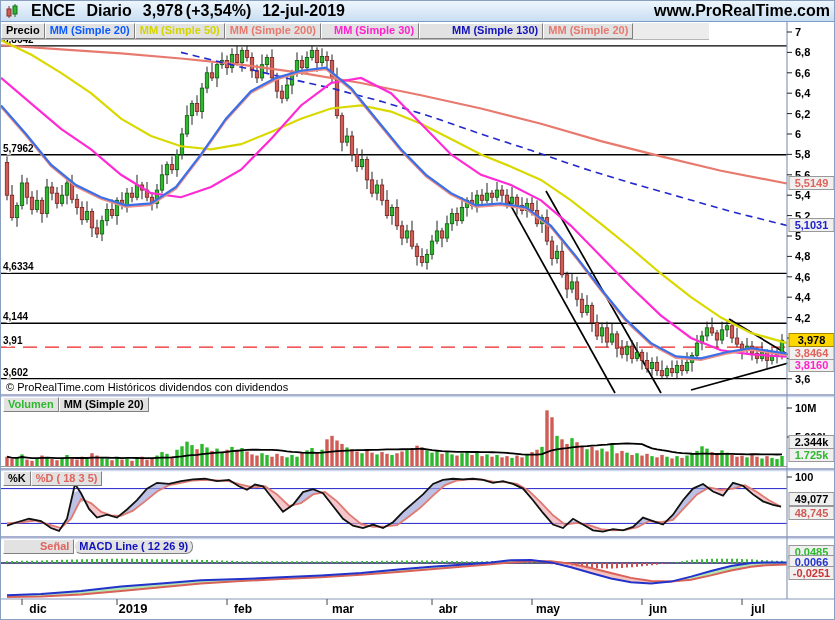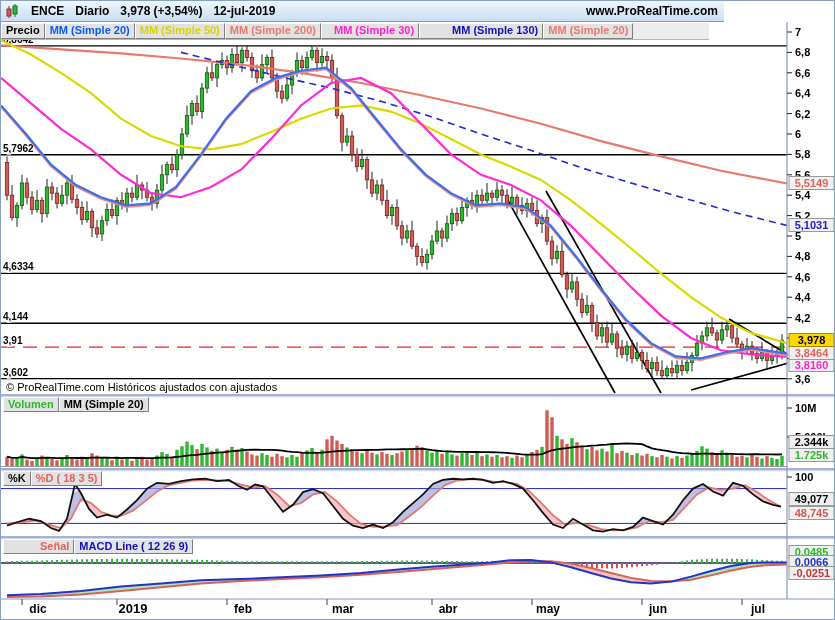--- a/index.html
+++ b/index.html
@@ -1,20 +1,20 @@
 <!DOCTYPE html>
 <html><head>
 <meta charset="utf-8">
 <style>
   html,body{margin:0;padding:0;background:#fff;}
   #app{position:relative;width:835px;height:620px;font-family:"Liberation Sans",sans-serif;
        background:#fff;border:1px solid #8aa0c0;box-sizing:border-box;overflow:hidden;}
-  #hdr{position:absolute;top:0;left:0;width:723px;height:21px;box-sizing:border-box;
+  #hdr{position:absolute;top:0;left:0;width:835px;height:21px;box-sizing:border-box;
        background:linear-gradient(#eef6fd,#c9def2);border-bottom:1px solid #7a9cc8;
-       display:flex;align-items:center;font-size:12px;font-weight:bold;color:#000;z-index:4;}
+       display:flex;align-items:center;font-size:16px;font-weight:bold;color:#000;z-index:4;}
   #hdr .sp{margin-left:11px;white-space:nowrap;}
   #hdr .site{margin-left:auto;margin-right:6px;}
   #hdr svg{margin-left:4px;}
   .chiprow{position:absolute;display:flex;z-index:3;}
   #chips{top:22px;left:0;width:708px;height:16px;background:#ececec;border-bottom:1px solid #b5b5b5;}
   #vol-chips{top:396px;left:2px;}
   #stoch-chips{top:470px;left:2px;}
   #macd-chips{top:538px;left:2px;}
   .chip{font-size:11px;font-weight:bold;line-height:13px;padding:0 4px;background:#e2e2e2;
         border:1px solid;border-color:#fdfdfd #808080 #808080 #fdfdfd;white-space:nowrap;}
@@ -1066,26 +1066,26 @@
         <text x="810.5" y="516" font-size="11" font-weight="bold" text-anchor="middle" fill="#d05c55">48,745</text>
         <rect x="788" y="544.5" width="45" height="13" fill="#f0f0f0" stroke="#999999" stroke-width="1"></rect>
         <text x="810.5" y="555" font-size="11" font-weight="bold" text-anchor="middle" fill="#2db82d">0,0485</text>
         <rect x="788" y="554.5" width="45" height="13" fill="#f0f0f0" stroke="#999999" stroke-width="1"></rect>
         <text x="810.5" y="565" font-size="11" font-weight="bold" text-anchor="middle" fill="#2233cc">0,0066</text>
         <rect x="788" y="565.5" width="45" height="13" fill="#f0f0f0" stroke="#999999" stroke-width="1"></rect>
         <text x="810.5" y="576" font-size="11" font-weight="bold" text-anchor="middle" fill="#cc3333">-0,0251</text>
       </g>
     </svg>
 
-  <div id="copyright">© ProRealTime.com  Históricos ajustados con ajustados</div>
+  <div id="copyright">© ProRealTime.com  Históricos dividendos con dividendos</div>
   <div id="vol-chips" class="chiprow">
       <span class="chip" style="color: rgb(45, 184, 45);">Volumen</span>
       <span class="chip" style="color: rgb(0, 0, 0);">MM (Simple 20)</span>
     </div>
   <div id="stoch-chips" class="chiprow">
       <span class="chip" style="color: rgb(0, 0, 0);">%K</span>
       <span class="chip" style="color: rgb(224, 100, 92);">%D ( 18 3 5)</span>
     </div>
   <div id="macd-chips" class="chiprow">
       <span class="chip" style="color: rgb(224, 100, 92); padding-left: 36px;">Señal</span>
-      <span class="chip" style="color: rgb(17, 17, 187);">MACD Line ( 12 26 9)</span>
+      <span class="chip" style="color: rgb(17, 17, 187); border-radius: 7px;">MACD Line ( 12 26 9)</span>
     </div>
 </div>
 
 </body></html>

